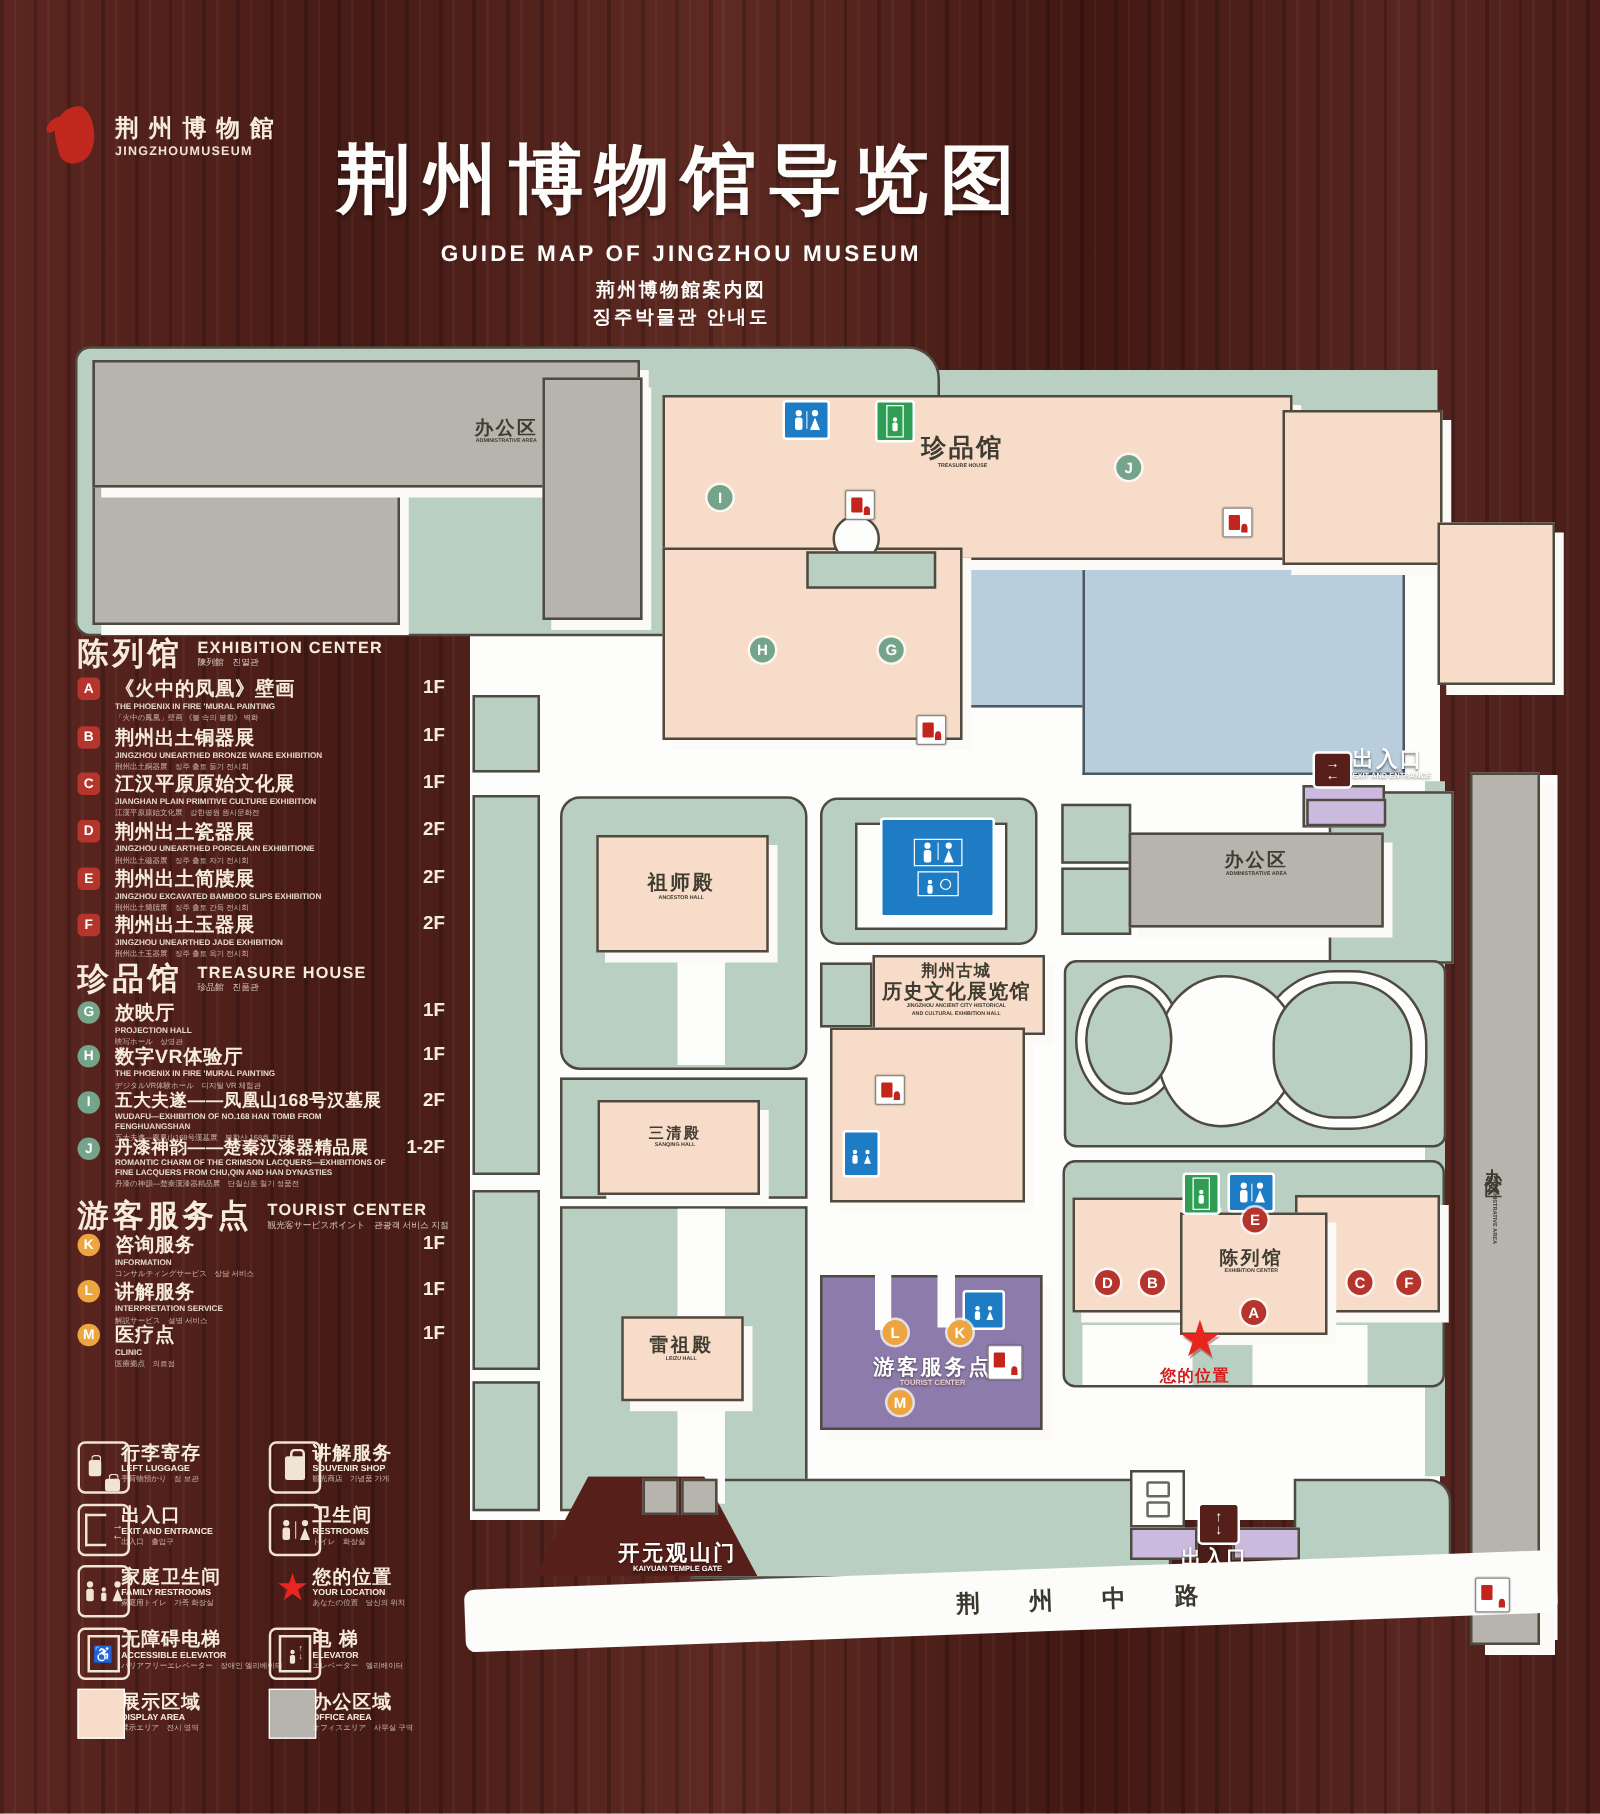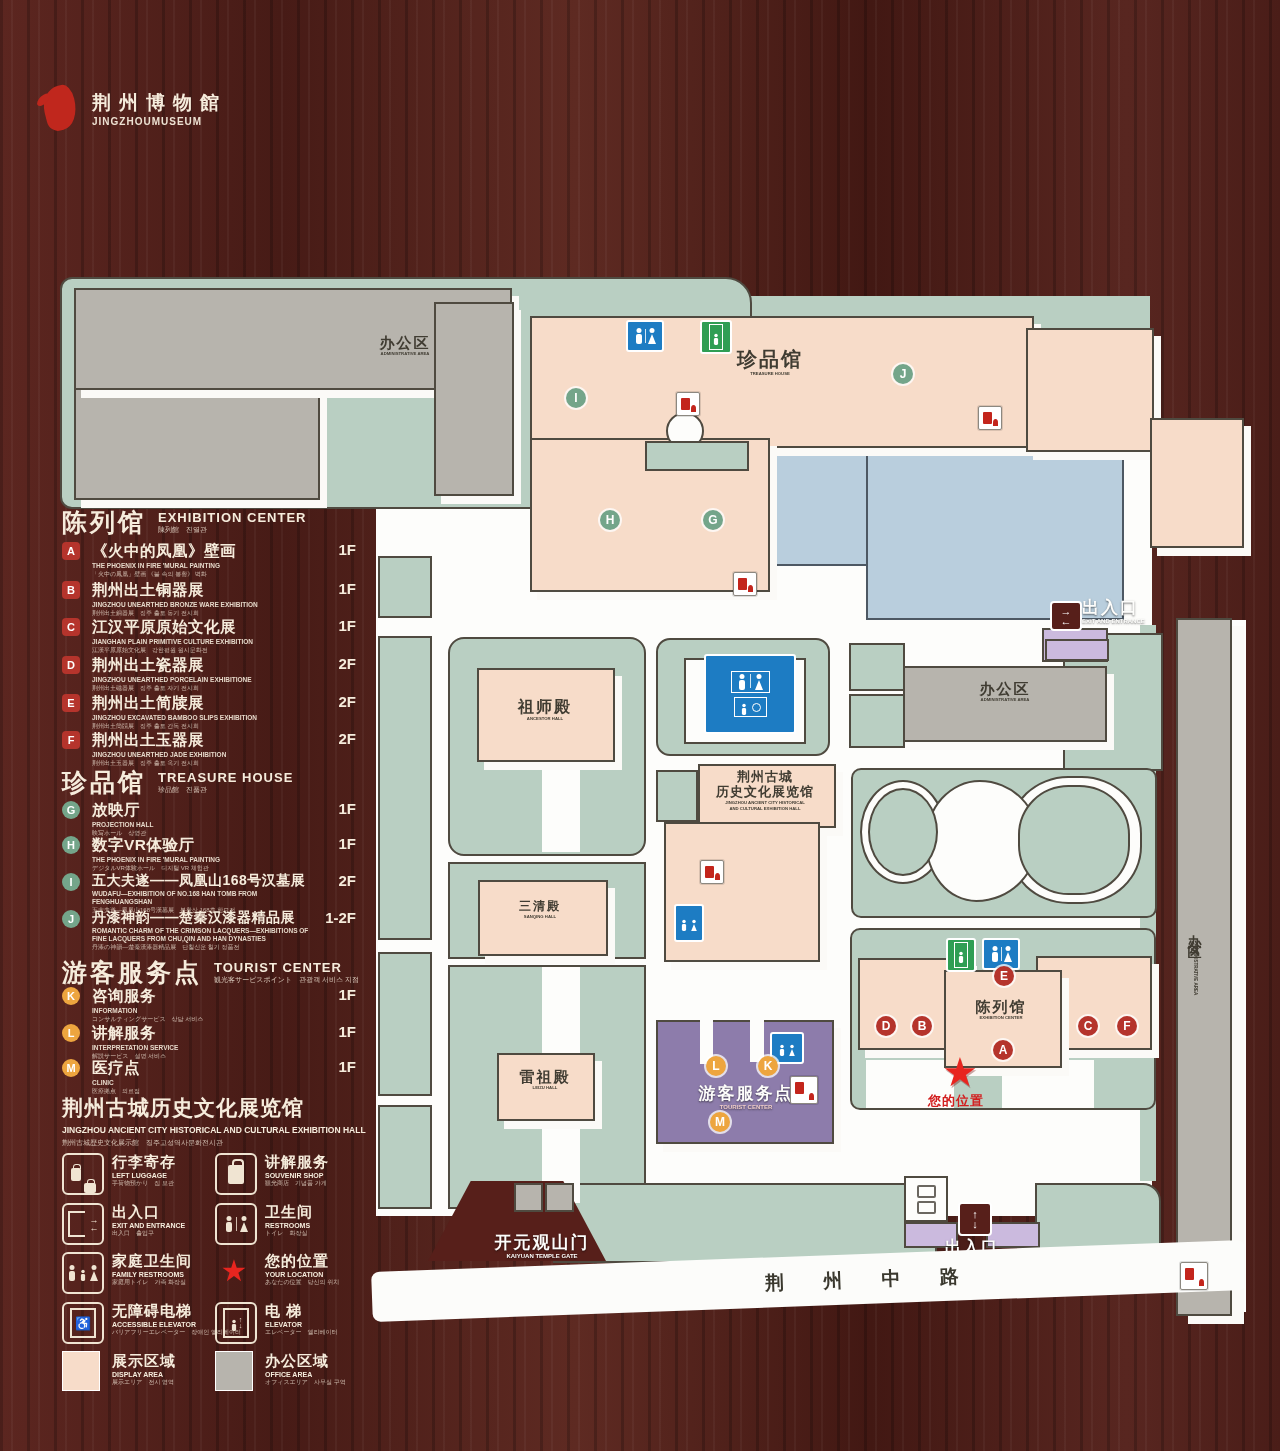--- a/index.html
+++ b/index.html
@@ -71,21 +71,21 @@
   .lg-row .en{margin-left:30px;font-size:6.5px;font-weight:bold;opacity:.9;width:218px;line-height:1.25}
   .lg-row .sub{margin-left:30px;font-size:6px;opacity:.7;white-space:nowrap}
   .lg-floor{position:absolute;right:0;top:0;font-size:15px;font-weight:bold}
   .hall-title{position:absolute;left:62px;color:#f6ecdc;z-index:60}
   .hall-title .c{font-size:21px;font-weight:bold;letter-spacing:1px;white-space:nowrap}
   .hall-title .e{font-size:8.5px;font-weight:bold;margin-top:3px;white-space:nowrap}
   .hall-title .s{font-size:7px;opacity:.75;margin-top:3px;white-space:nowrap}
   .sym{position:absolute;width:152px;color:#f6ecdc;z-index:60}
   .sym .ic{position:absolute;left:0;top:0;width:38px;height:38px;border:2px solid #f0e4d2;border-radius:6px;display:flex;align-items:center;justify-content:center;gap:3px;color:#f0e4d2}
   .sym .ic.nobox{border:none}
-  .sym .tx{margin-left:50px}
+  .sym .tx{margin-left:35px}
   .sym .cn{font-size:15px;font-weight:bold;white-space:nowrap;letter-spacing:1px}
   .sym .en{font-size:7px;font-weight:bold;white-space:nowrap}
   .sym .sub{font-size:6px;opacity:.7;white-space:nowrap}
   .bag1{width:10px;height:13px;background:currentColor;border-radius:2px;position:relative}
   .bag1::before{content:"";position:absolute;top:-4px;left:2px;width:6px;height:4px;border:1.5px solid currentColor;border-bottom:none;border-radius:3px 3px 0 0}
   .bag2{width:12px;height:10px;background:currentColor;border-radius:2px;position:relative;align-self:flex-end}
   .bag2::before{content:"";position:absolute;top:-4px;left:3px;width:6px;height:4px;border:1.5px solid currentColor;border-bottom:none;border-radius:3px 3px 0 0}
   .bigbag{width:16px;height:19px;background:currentColor;border-radius:2px;position:relative}
   .bigbag::before{content:"";position:absolute;top:-6px;left:4px;width:8px;height:6px;border:2px solid currentColor;border-bottom:none;border-radius:4px 4px 0 0}
   .door{width:15px;height:22px;border:2.5px solid currentColor;border-right:none;position:relative;margin-right:2px}
@@ -106,20 +106,26 @@
 <div id="canvas">
 
   <div class="hdr-logo" style="left:44px;top:86px;gap:16px;align-items:center">
     <div class="phoenix"></div>
     <div>
       <div class="hl-cn" style="font-size:19px;letter-spacing:8px">荆州博物館</div>
       <div class="hl-en" style="font-size:10px;letter-spacing:1px">JINGZHOUMUSEUM</div>
     </div>
   </div>
 
+  <div class="title-wrap">
+    <div class="title-cn">荆州博物馆导览图</div>
+    <div class="title-en">GUIDE MAP OF JINGZHOU MUSEUM</div>
+    <div class="title-ja">荊州博物館案内図</div>
+    <div class="title-ko">징주박물관 안내도</div>
+  </div>
 
   <div class="wp" style="left:376px;top:496px;width:776px;height:720px"></div>
   <div class="wp" style="left:508px;top:420px;width:648px;height:92px"></div>
   <div class="wp" style="left:1226px;top:620px;width:20px;height:692px"></div>
 
   <div class="parcel" style="left:60px;top:277px;width:688px;height:228px;border-radius:12px 26px 12px 12px"></div>
   <div class="bld gray" style="left:74px;top:288px;width:242px;height:208px"></div>
   <div class="bld gray" style="left:74px;top:288px;width:434px;height:98px"></div>
   <div class="bld gray" style="left:434px;top:302px;width:76px;height:190px"></div>
   <div class="wpb" style="left:150px;top:330px;width:135px;height:78px"></div>
@@ -223,21 +229,21 @@
         <span class="ps m small"></span>
         <span class="wheel"></span>
       </span>
   </div>
 
   <div class="parcel" style="left:656px;top:770px;width:38px;height:48px"></div>
   <div class="bld pink" style="left:698px;top:764px;width:134px;height:60px"></div>
   <div class="bld pink" style="left:664px;top:822px;width:152px;height:136px"></div>
   <div class="mlbl" style="left:700px;top:770px;width:130px;z-index:30">
     <span class="c" style="font-size:13px;letter-spacing:1px">荆州古城</span>
-    <span class="c" style="font-size:13px;letter-spacing:1px">历史文化展览馆</span>
+    <span class="c" style="font-size:16px;letter-spacing:1px">历史文化展览馆</span>
     <span class="e">JINGZHOU ANCIENT CITY HISTORICAL</span>
     <span class="e">AND CULTURAL EXHIBITION HALL</span>
   </div>
   <div class="lug" style="left:700px;top:860px"></div>
   <div class="wc" style="left:674px;top:904px;width:26px;height:34px">
       <span class="ps m small"></span>
       <span class="ps f small"></span>
     </div>
 
   <div class="bld purpleb" style="left:656px;top:1020px;width:174px;height:120px"></div>
@@ -431,25 +437,20 @@
     <span class="lg-floor">1F</span>
   </div>
   <div class="lg-row" style="top:1058px">
     <span class="lg-badge" style="background:#eda53f;border-radius:50%">M</span>
     <div class="cn">医疗点</div>
     <div class="en">CLINIC</div>
     <div class="sub">医療拠点　의료점</div>
     <span class="lg-floor">1F</span>
   </div>
 
-  <div class="hall-title" style="top:1094px">
-    <div class="c">荆州古城历史文化展览馆</div>
-    <div class="e">JINGZHOU ANCIENT CITY HISTORICAL AND CULTURAL EXHIBITION HALL</div>
-    <div class="s">荆州古城歴史文化展示館　징주고성역사문화전시관</div>
-  </div>
 
   <div class="sym" style="left:62px;top:1153px">
     <span class="ic">
         <span class="bag1"></span>
         <span class="bag2"></span>
       </span>
     <div class="tx">
         <div class="cn">行李寄存</div>
         <div class="en">LEFT LUGGAGE</div>
         <div class="sub">手荷物預かり　짐 보관</div>

